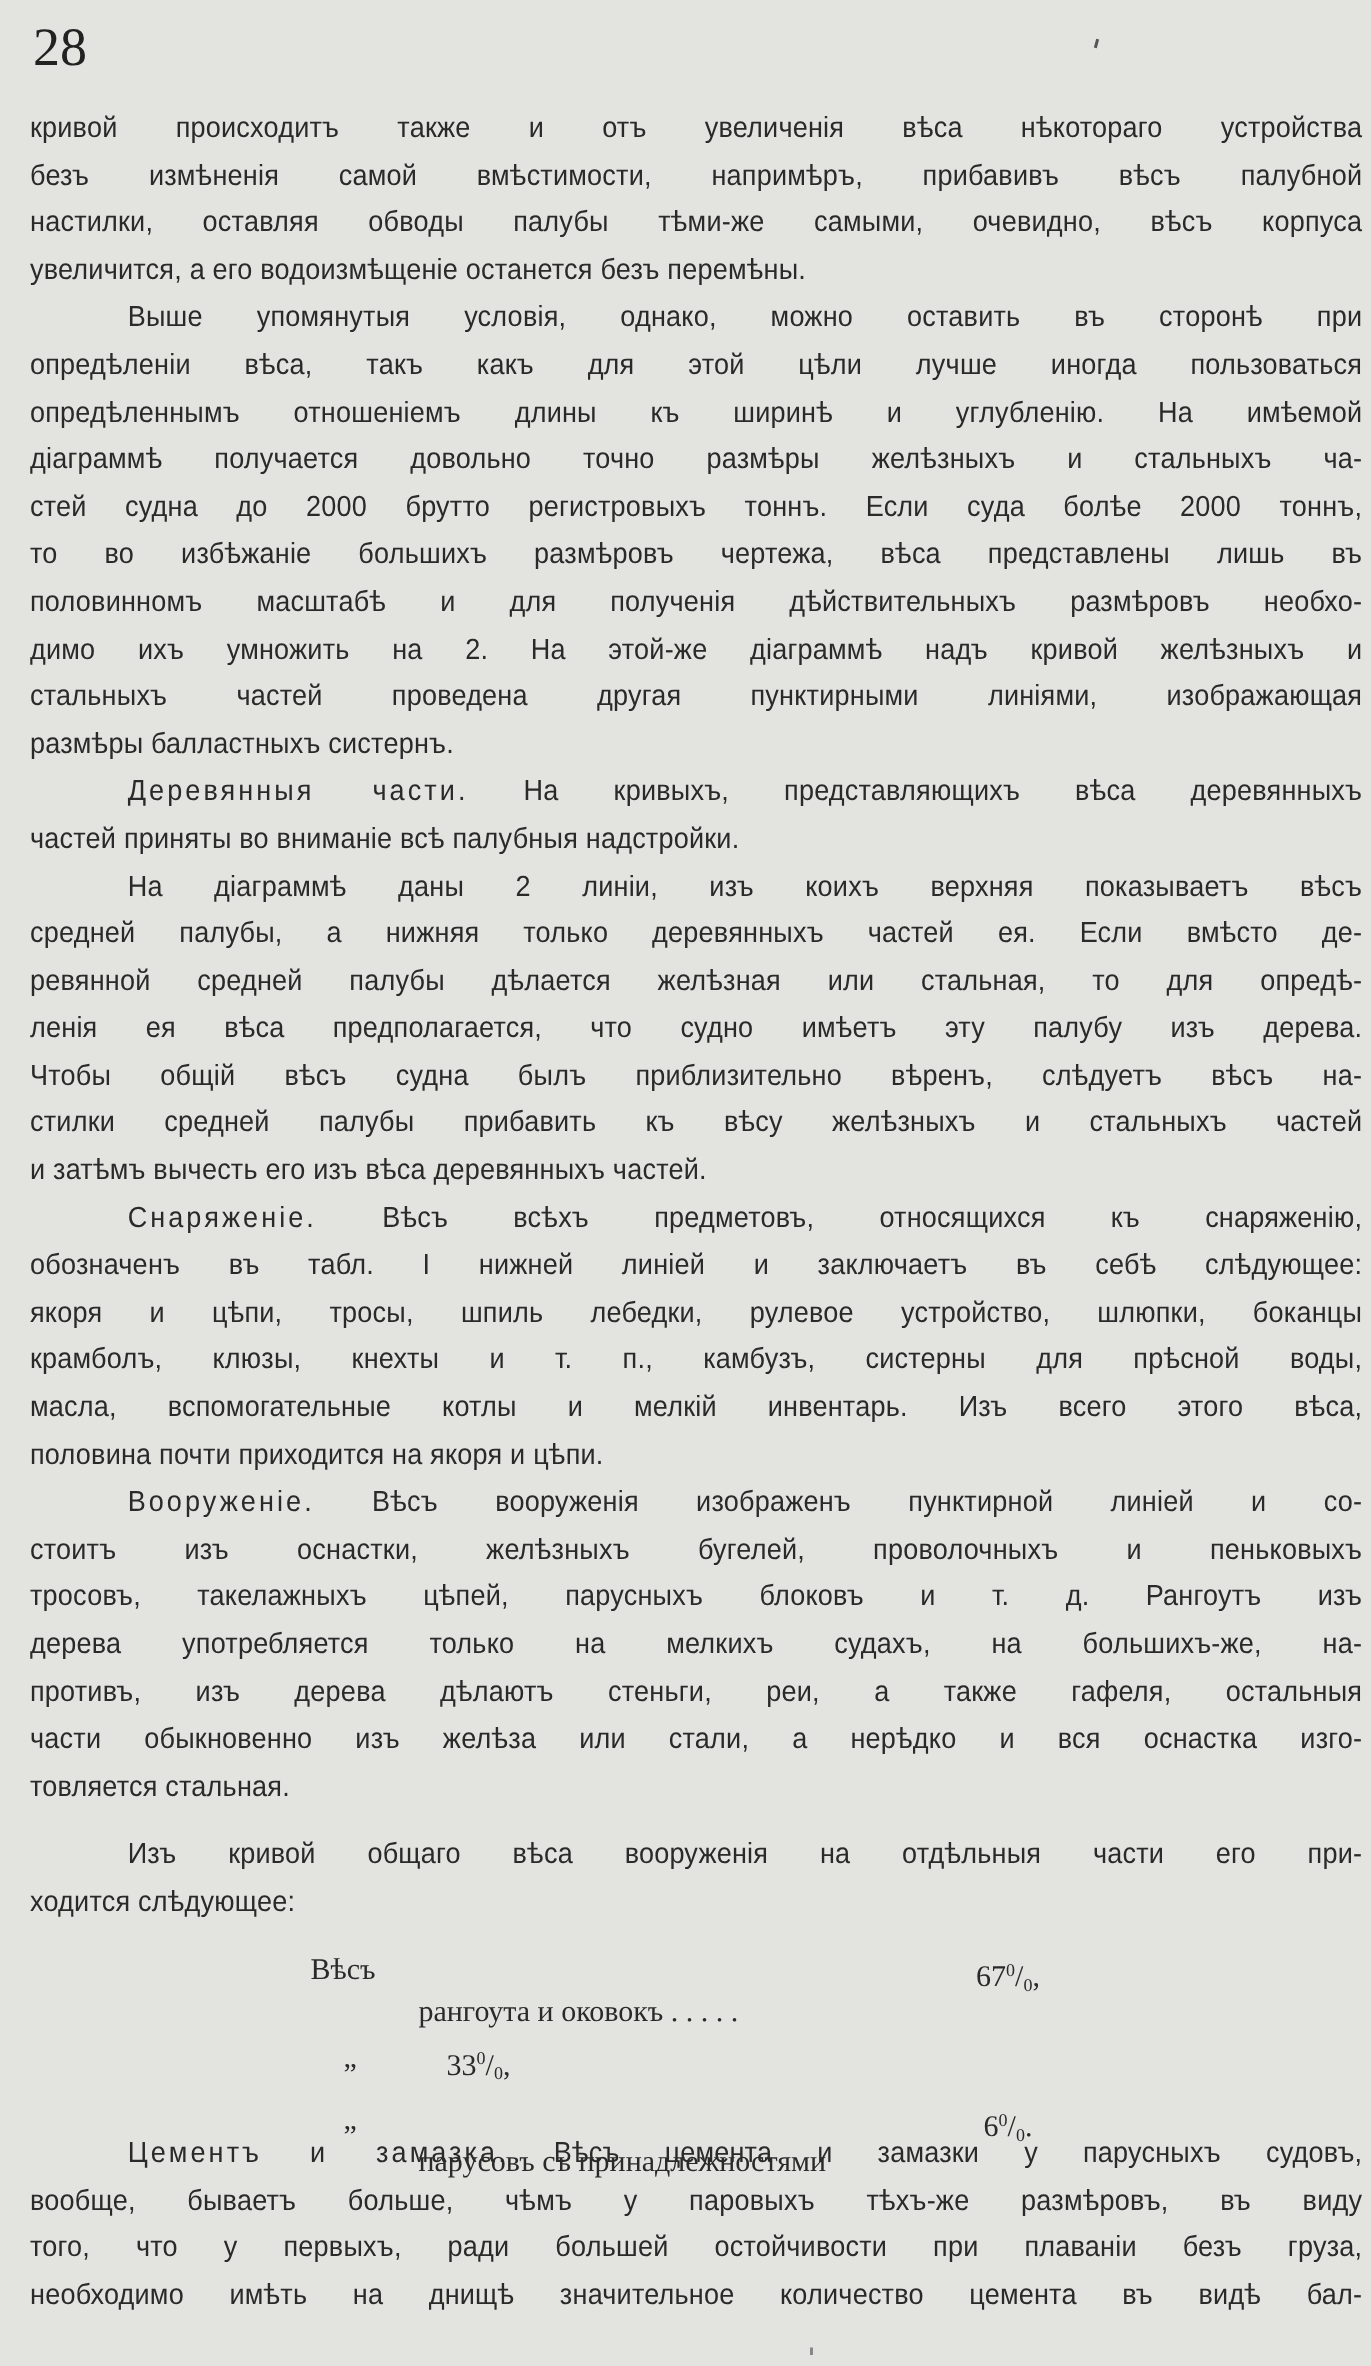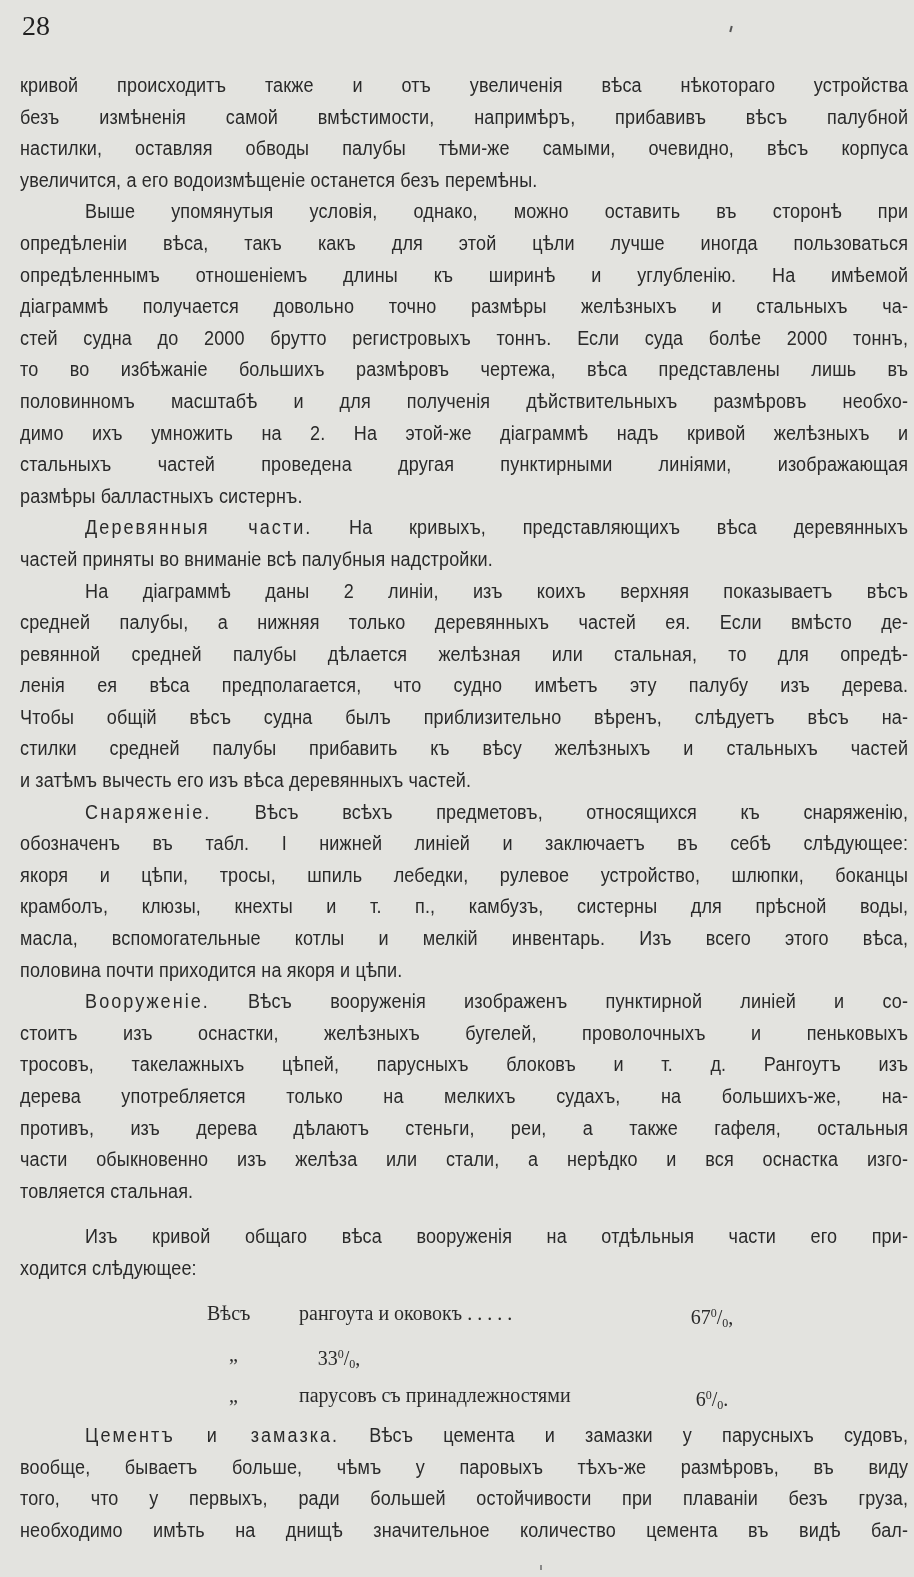--- a/index.html
+++ b/index.html
@@ -6,21 +6,21 @@
   body {
     width:914px; height:1577px; overflow:hidden;
     background:#e3e3df;
     color:#2a2a2a;
     font-family:"Liberation Sans", "DejaVu Sans", sans-serif;
     position:relative;
   }
   .page-number {
     position:absolute; left:22px; top:10px;
     font-family:"Liberation Serif", "DejaVu Serif", serif;
-    font-size:28px; color:#222;
+    font-size:36px; color:#222;
   }
   .stray-mark {
     position:absolute; left:730px; top:26px; width:2px; height:6px;
     background:#555; transform:rotate(15deg);
   }
   .text {
     position:absolute; left:20px; top:70px; width:888px;
     font-size:19.4px; line-height:31.6px;
     letter-spacing:0.15px;
     transform:scaleX(0.93); transform-origin:left top;
@@ -29,24 +29,24 @@
   .line { display:block; white-space:nowrap; text-align:justify; text-align-last:justify; height:31.6px; }
   .line.last { text-align-last:left; }
   .indent { padding-left:70px; }
   .spaced { letter-spacing:2.2px; }
   .gap { height:14px; display:block; }
   .table {
     position:absolute; left:207px; top:1298px;
     font-family:"Liberation Serif", "DejaVu Serif", serif;
     font-size:20px; line-height:31px; color:#2a2a2a;
   }
-  .trow { display:flex; white-space:nowrap;gap:20px; }
+  .trow { display:flex; white-space:nowrap; }
   .tcol1 { width:72px; }
   .tcol1.ditto { text-align:left; padding-left:22px; width:50px; }
-  .tcol2 { width:353px; }
+  .tcol2 { width:353px;margin-top:28px; }
   .tcol3 { width:80px; text-align:center; }
   .pct sup { font-size:12px; vertical-align:7px; }
   .pct sub { font-size:12px; vertical-align:-3px; }
   .bottom-mark { position:absolute; left:540px; top:1565px; width:2px; height:5px; background:#888; }
 </style>
 </head>
 <body>
 
 <div class="page-number">28</div>
 <div class="stray-mark"></div>

